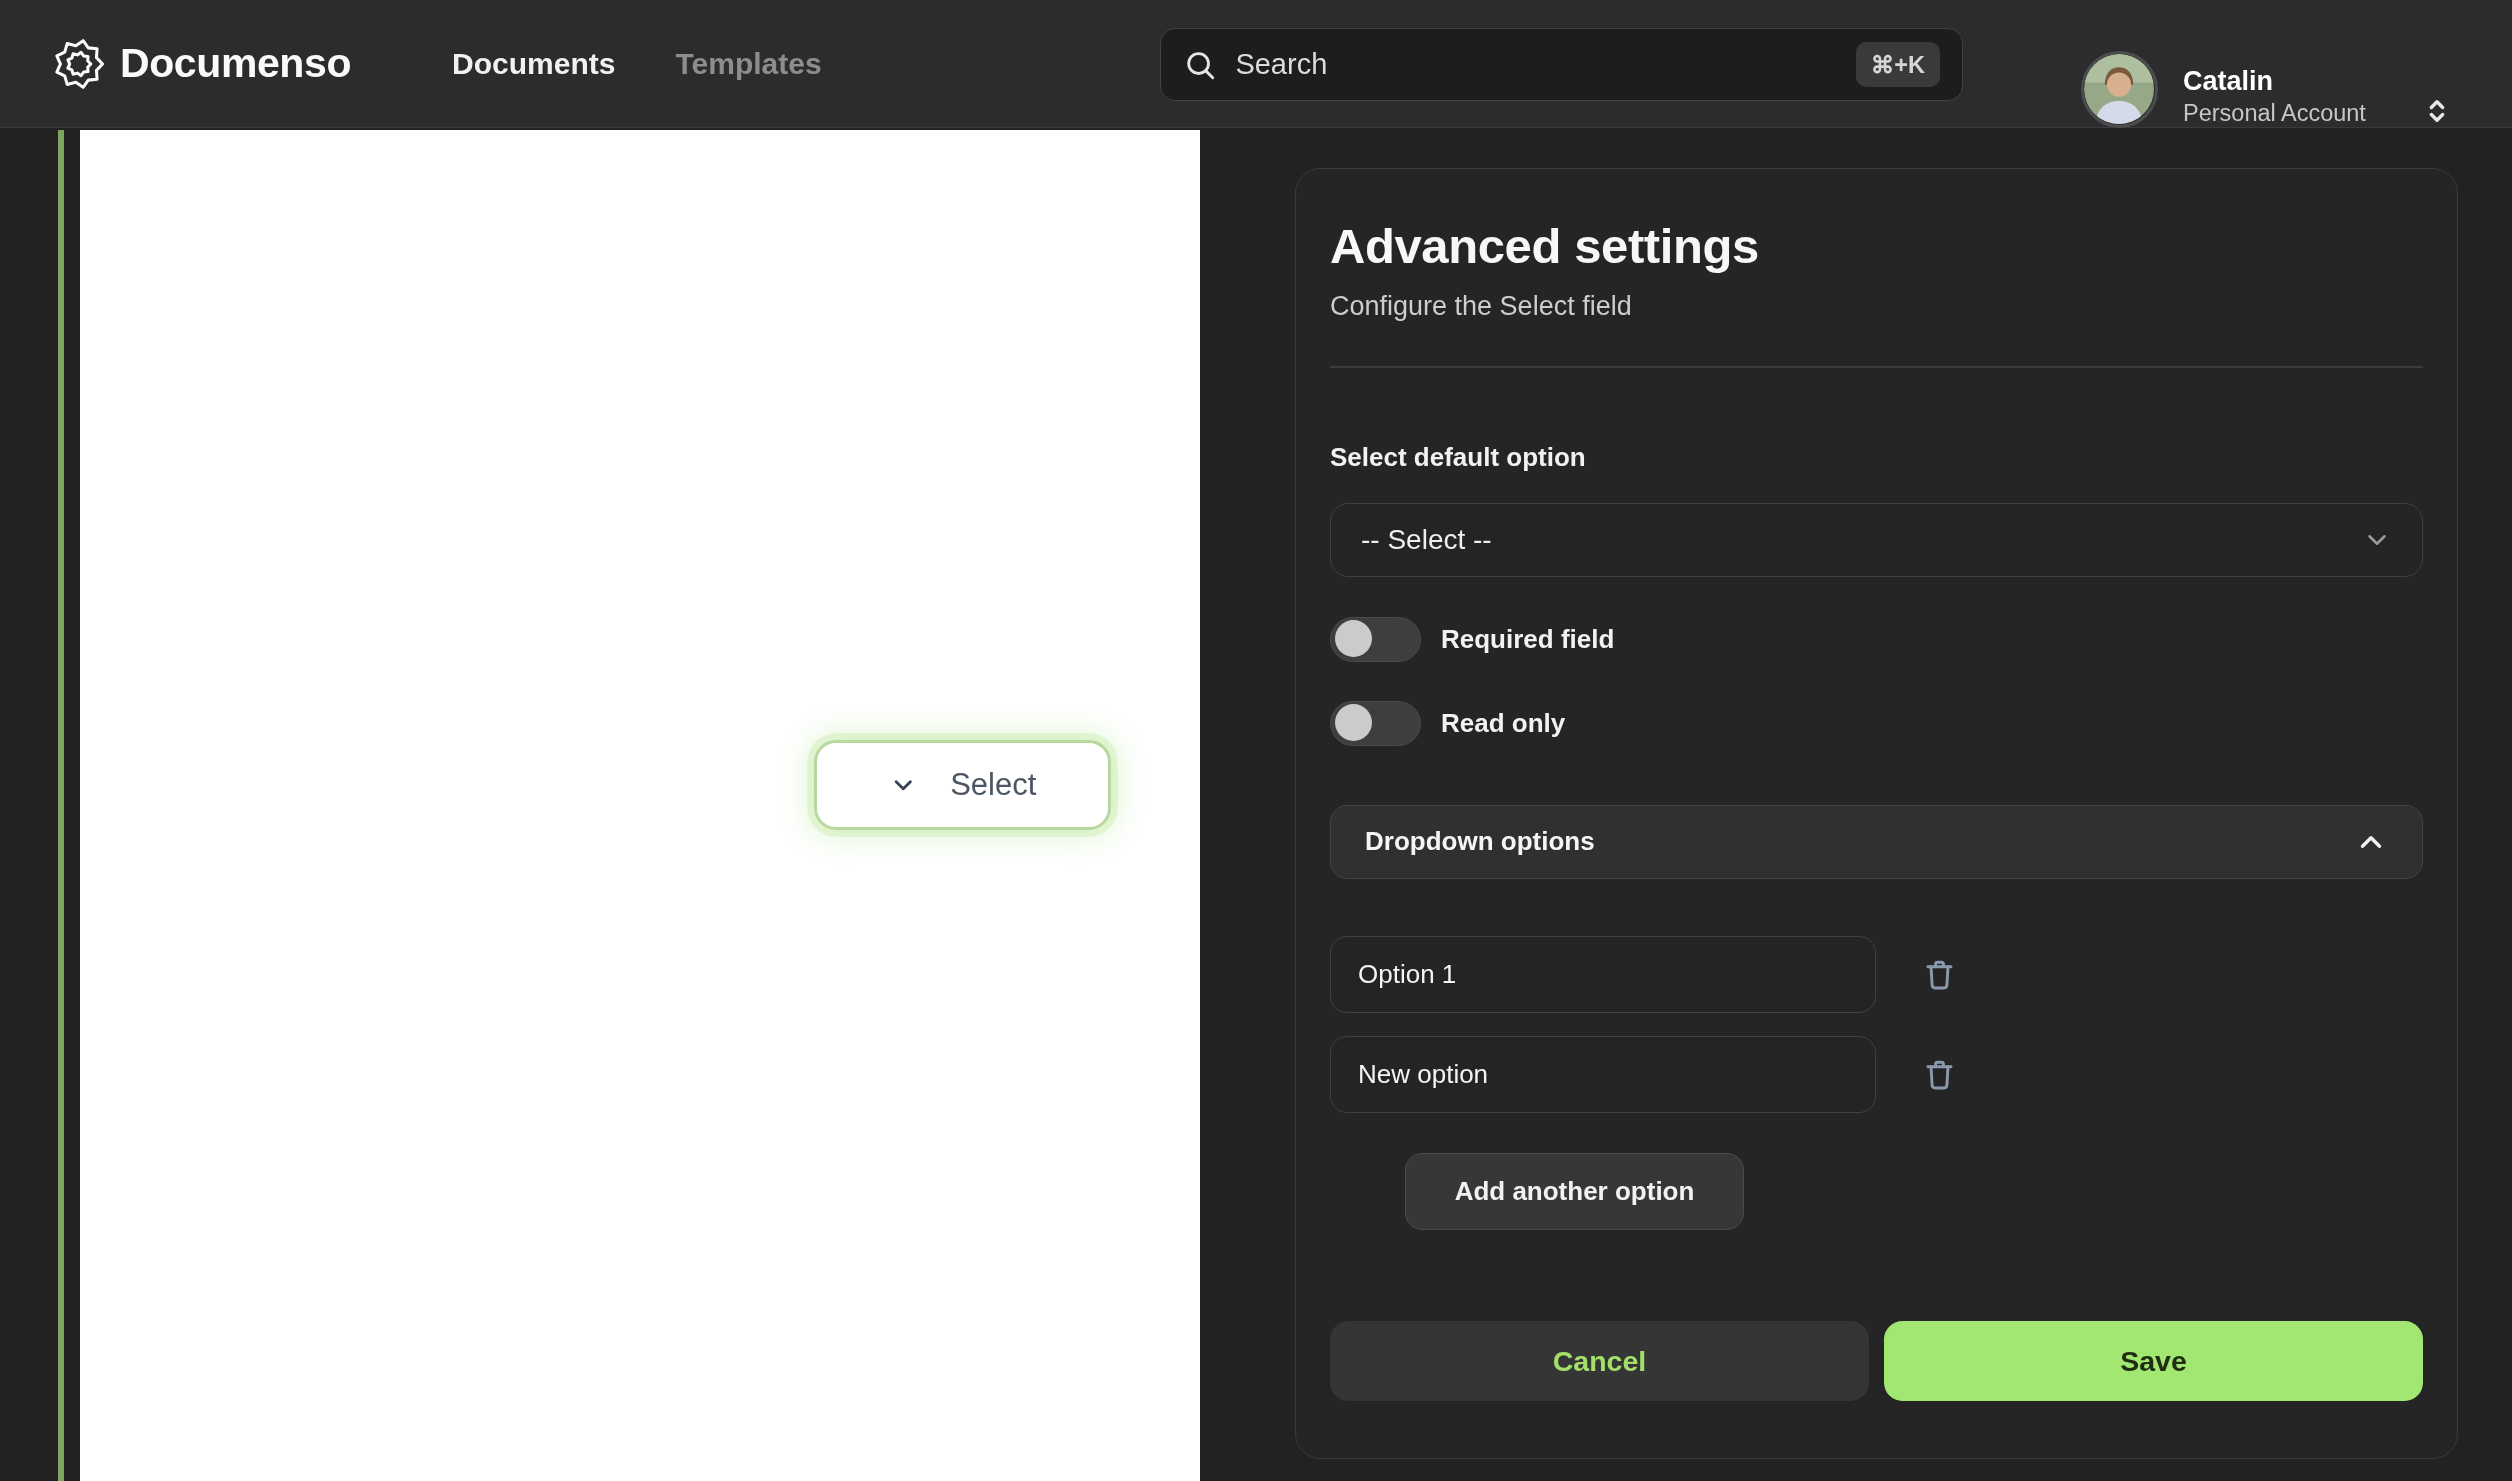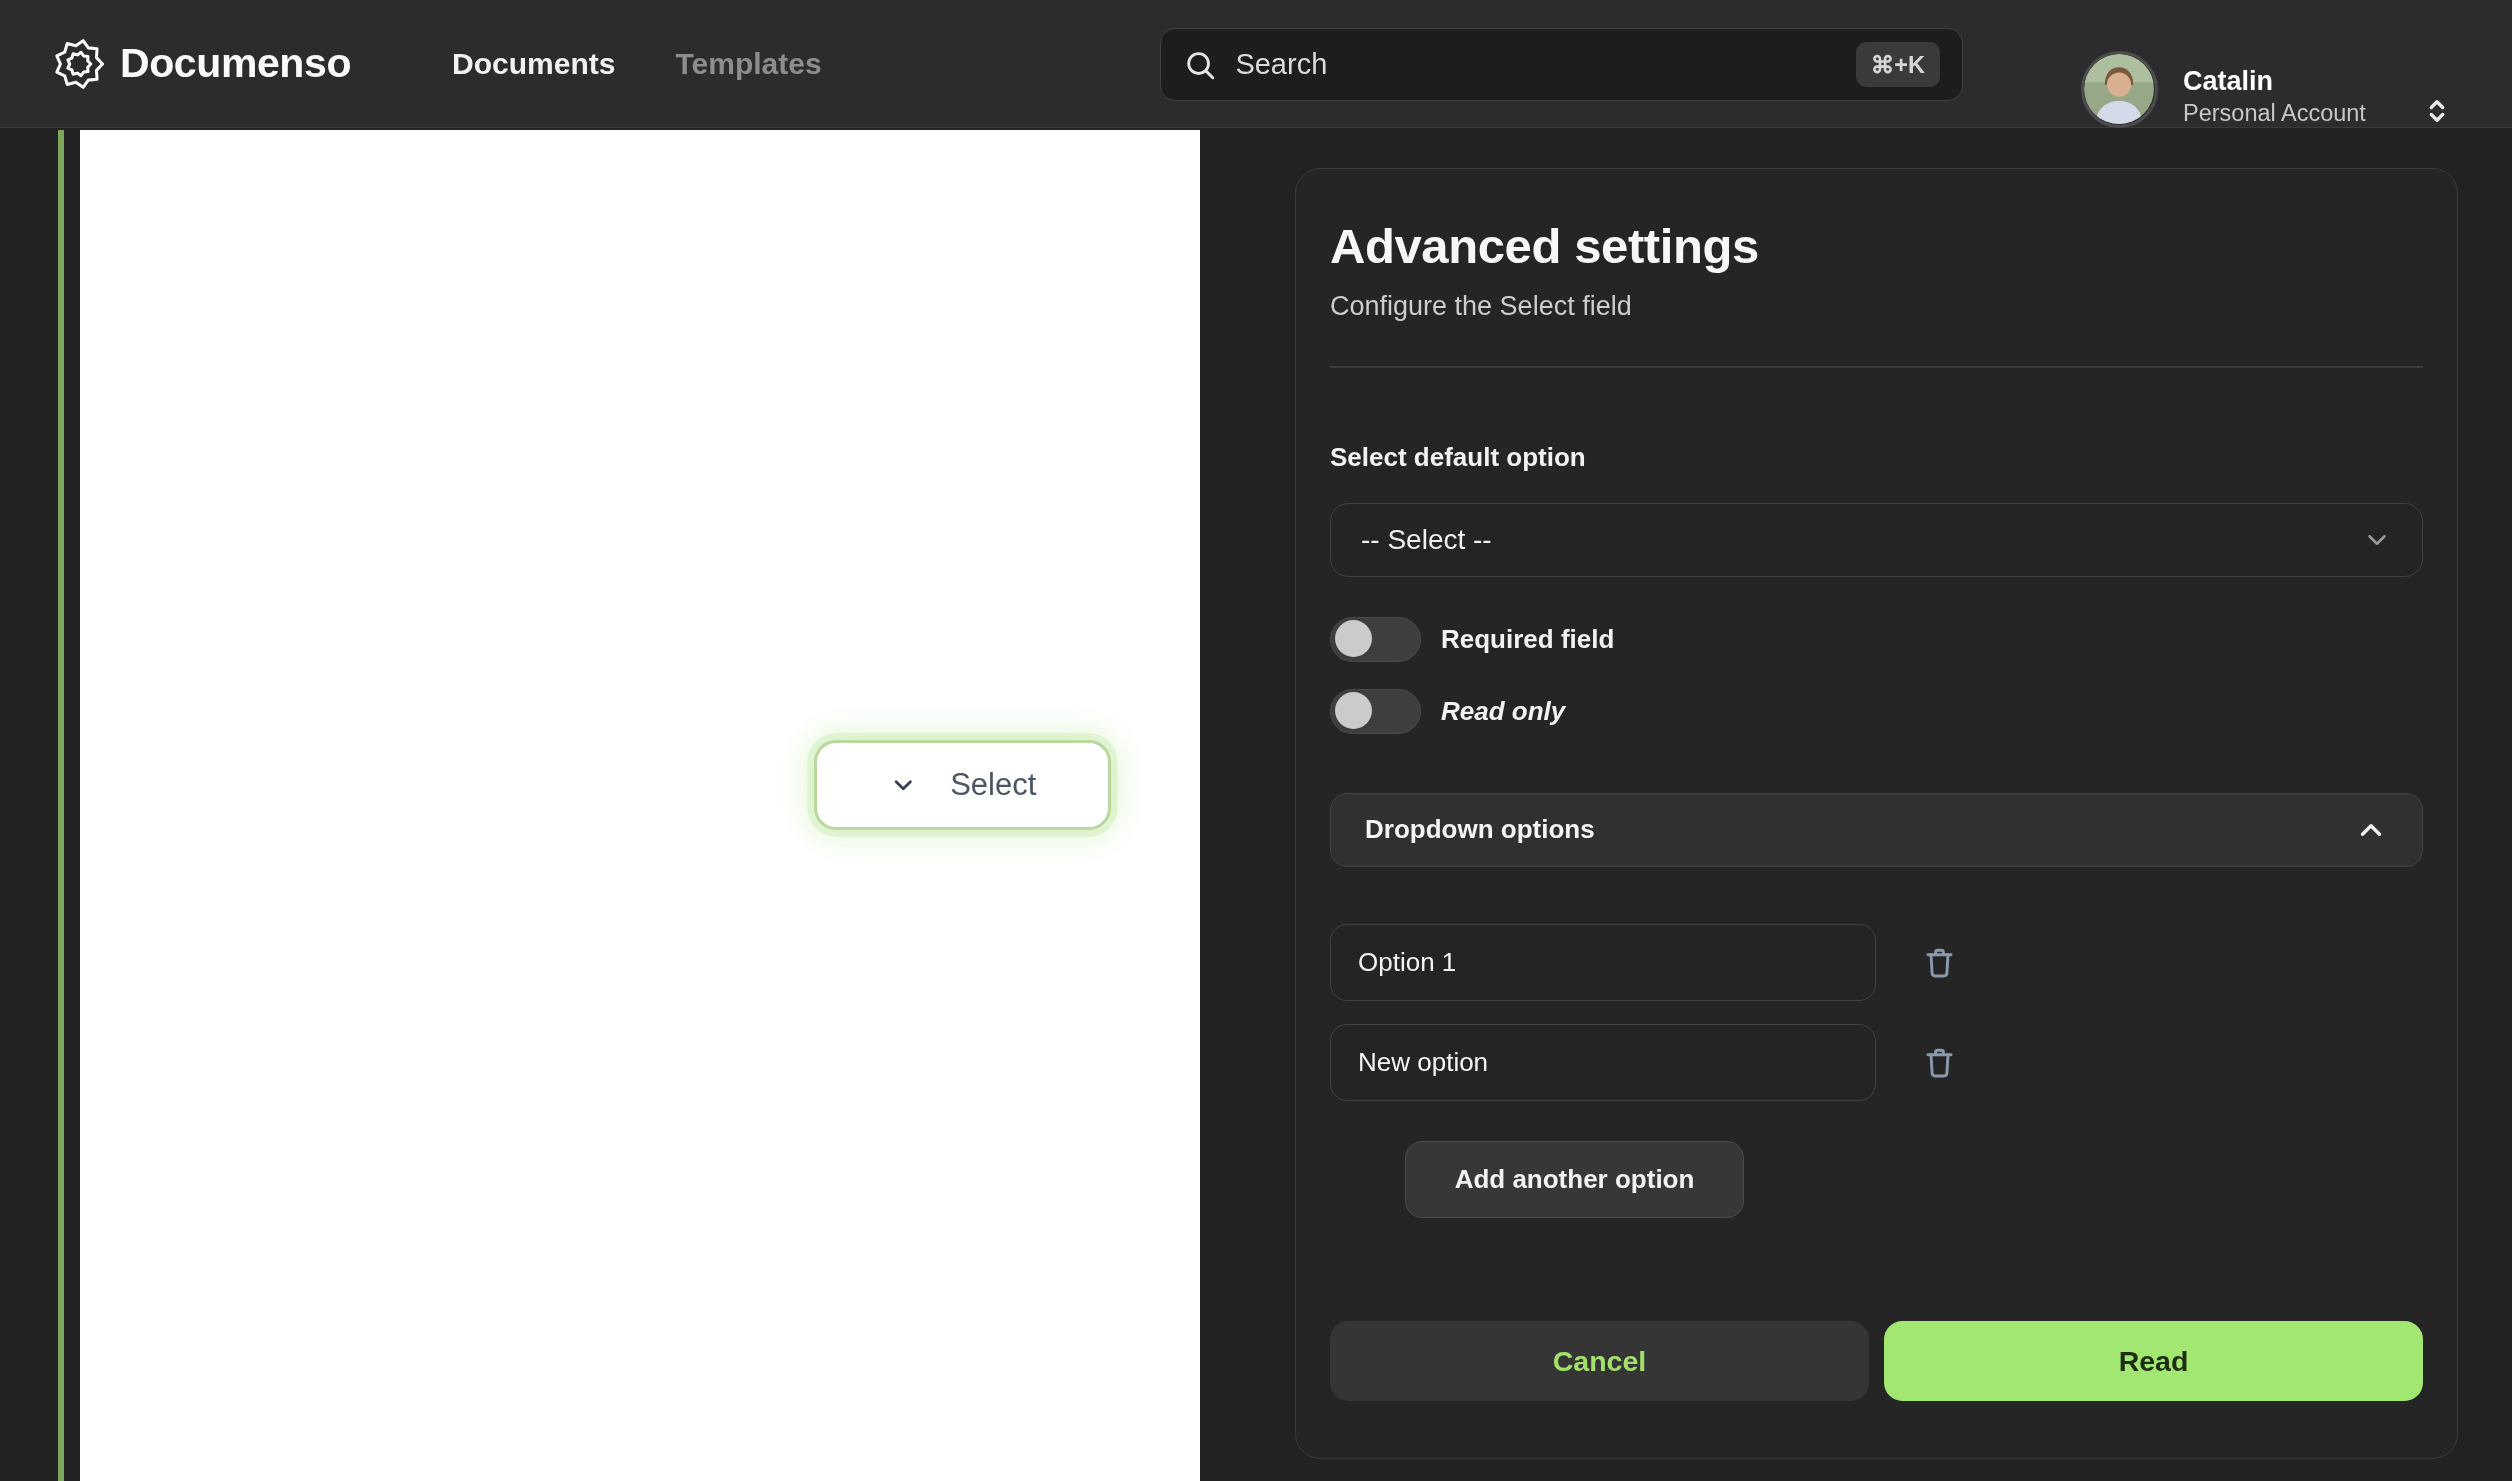--- a/index.html
+++ b/index.html
@@ -67,21 +67,21 @@
   .card-divider { margin-top:44px; height:1.7px; background:#3b3b3b; }
   .field-label { margin-top:74px; color:#f2f2f2; font-size:26px; font-weight:600; }
   .select-box {
     margin-top:30px; height:74px; border:1.7px solid #414141; border-radius:18.4px;
     display:flex; align-items:center; padding:0 30px; cursor:pointer;
     color:#efefef; font-size:28px; background:#242425;
   }
   .select-box .grow { flex:1; }
   .toggle-row { display:flex; align-items:center; }
   .toggle-row.first { margin-top:40px; }
-  .toggle-row.second { margin-top:27px;font-style:italic; }
+  .toggle-row.second { margin-top:39px; }
   .toggle {
     width:91px; height:45px; border-radius:22.6px; background:#3e3e40;
     border:1.7px solid #4a4a4c; position:relative; cursor:pointer; flex:0 0 auto;
   }
   .toggle .knob {
     position:absolute; left:4.2px; top:2.5px; width:37px; height:37px;
     border-radius:50%; background:#cbcbcb;
   }
   .toggle-label { margin-left:20px; color:#f2f2f2; font-size:26px; font-weight:600; }
   .section-header {
@@ -241,18 +241,18 @@
           <path d="M9.5 7 V5.2 C9.5 4.5 10 4 10.7 4 H13.3 C14 4 14.5 4.5 14.5 5.2 V7"></path>
           <path d="M6.5 7 L7.2 18.8 C7.26 19.9 8.1 20.7 9.2 20.7 H14.8 C15.9 20.7 16.74 19.9 16.8 18.8 L17.5 7"></path>
         </svg>
       </button>
     </div>
 
     <button class="add-btn">Add another option</button>
 
     <div class="footer">
       <button class="btn btn-cancel">Cancel</button>
-      <button class="btn btn-save">Read</button>
+      <button class="btn btn-save">Save</button>
     </div>
   </div>
 
 </div>
 
 
 </body></html>

